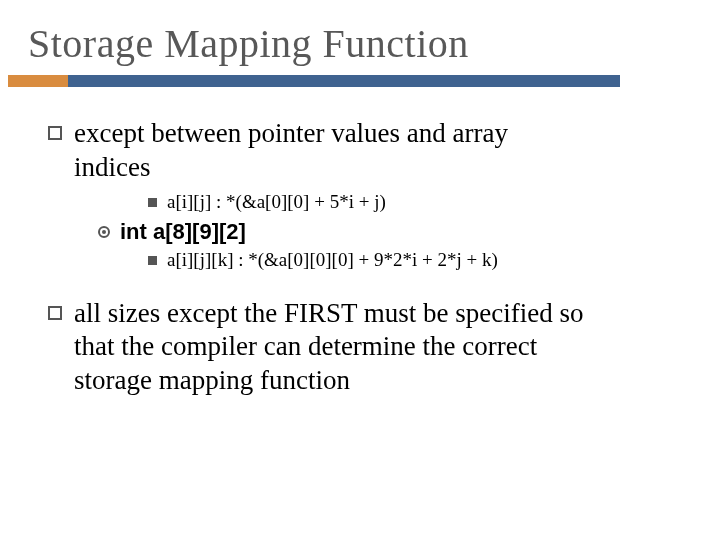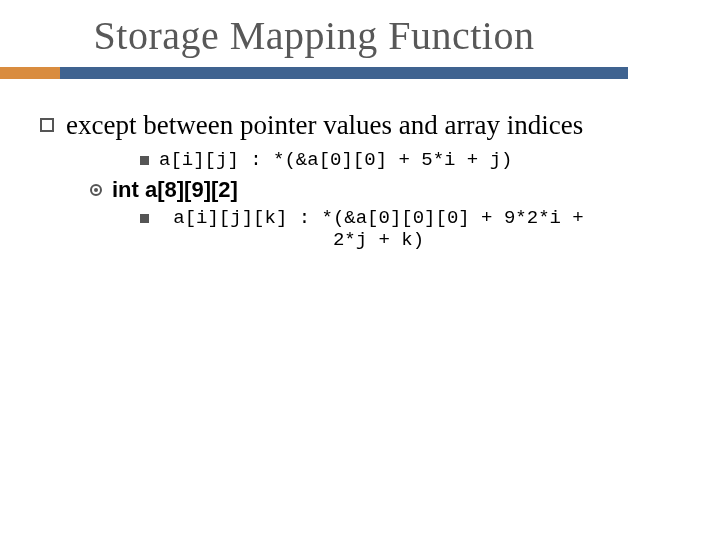--- a/index.html
+++ b/index.html
@@ -1,33 +1,33 @@
 <!DOCTYPE html>
 <html><head>
 <meta charset="utf-8">
 <style>
   * { margin: 0; padding: 0; box-sizing: border-box; }
   html, body { width: 720px; height: 540px; background: #fff; font-family: Georgia, 'Times New Roman', serif; }
-  .slide { width: 628px; height: 540px; position: relative; padding: 0; text-align: center; }
+  .slide { width: 628px; height: 540px; position: relative; padding: 8px; }
   .title-row { padding: 12px 20px 8px 20px; }
   .title { font-size: 40px; color: #585858; font-weight: normal; letter-spacing: 0.5px; }
   .divider { height: 12px; width: 100%; display: flex; }
   .divider .orange { width: 60px; background: #d98c3f; }
   .divider .blue { flex: 1; background: #3f6390; }
   .content { padding: 20px 30px 0 40px; }
   .bullet-lvl1 { display: flex; align-items: flex-start; margin: 10px 0 6px 0; }
   .sq1 { width: 14px; height: 14px; border: 2px solid #555; margin-top: 9px; margin-right: 12px; flex-shrink: 0; }
   .txt-lvl1 { font-size: 27px; color: #000; line-height: 1.25; }
   .bullet-lvl2 { display: flex; align-items: flex-start; margin: 4px 0 2px 50px; }
   .circ2 { width: 12px; height: 12px; border: 2px solid #555; border-radius: 50%; margin-top: 7px; margin-right: 10px; flex-shrink: 0; position: relative; }
   .circ2::after { content: ''; position: absolute; width: 4px; height: 4px; background: #555; border-radius: 50%; top: 2px; left: 2px; }
   .txt-lvl2 { font-family: Arial, Helvetica, sans-serif; font-size: 22px; font-weight: bold; color: #000; }
   .bullet-lvl3 { display: flex; align-items: flex-start; margin: 4px 0 6px 100px; }
   .sq3 { width: 9px; height: 9px; background: #555; margin-top: 7px; margin-right: 10px; flex-shrink: 0; }
-  .txt-lvl3 { font-family: Liberation Mono, monospace; font-size: 19px; color: #000; }
+  .txt-lvl3 { font-family: Liberation Serif, serif; font-size: 19px; color: #000; }
   .final-block { margin-top: 26px; }
 </style>
 </head>
 <body>
 
 <div class="slide">
 
   <div class="title-row">
     <h1 class="title">Storage Mapping Function</h1>
   </div>
@@ -53,15 +53,19 @@
     <div class="bullet-lvl2">
       <span class="circ2"></span>
       <span class="txt-lvl2">int a[8][9][2]</span>
     </div>
 
     <div class="bullet-lvl3">
       <span class="sq3"></span>
       <span class="txt-lvl3">a[i][j][k] : *(&amp;a[0][0][0] + 9*2*i + 2*j + k)</span>
     </div>
 
+    <div class="bullet-lvl1 final-block">
+      <span class="sq1"></span>
+      <span class="txt-lvl1">all sizes except the FIRST must be specified so that the compiler can determine the correct storage mapping function</span>
+    </div>
 
   </div>
 </div>
 
 </body></html>

